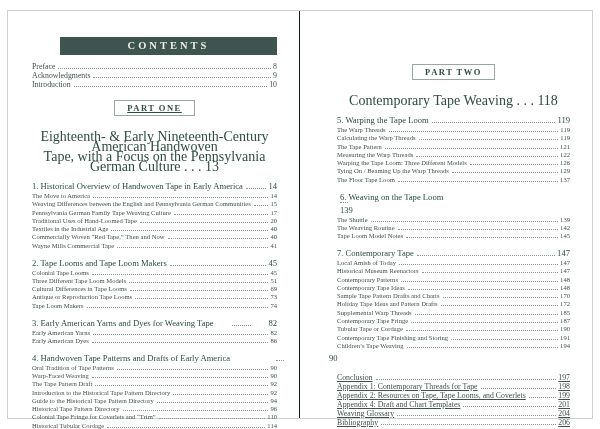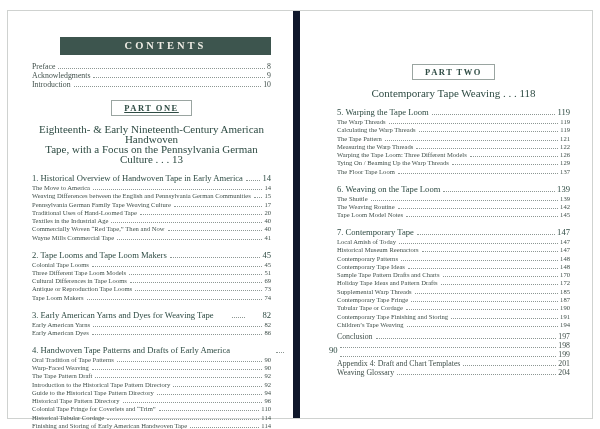--- a/index.html
+++ b/index.html
@@ -1,39 +1,39 @@
 <!DOCTYPE html>
 <html><head>
 <meta charset="utf-8">
 <style>
   html,body{margin:0;padding:0;background:#fff;}
   body{width:600px;height:429px;overflow:hidden;font-family:"Liberation Serif","DejaVu Serif",serif;}
   .spread{position:absolute;left:7px;top:10px;width:584px;height:407px;border:1px solid #cfd2d0;background:#fff;display:flex;}
   .page{width:50%;box-sizing:border-box;}
-  .page.left{border-right:7px solid #0f172a;padding:26px 22px 0 24px;}
+  .page.left{border-right:1px solid #0f172a;padding:26px 22px 0 24px;}
   .page.right{padding:42px 22px 0 37px;}
 
   .banner{height:18px;line-height:18px;text-align:center;font-size:10.5px;font-weight:bold;
           letter-spacing:3px;margin-left:28px;margin-bottom:7px;}
   .fm-list{margin-bottom:4px;}
 
   .part-block{text-align:center;margin:8px 0 9px 0;}
   .part-box{display:inline-block;border:1px solid #9aa5a1;padding:2px 12px;font-size:8.5px;
-            letter-spacing:1.5px;font-weight:bold;margin-bottom:8px;}
-  .part-sub{font-size:11px;line-height:10px;}
+            letter-spacing:1.5px;font-weight:bold;margin-bottom:16px;}
+  .part-sub{font-size:14px;line-height:10px;}
 
   .toc-row{display:flex;align-items:baseline;}
   .toc-row .lbl{white-space:nowrap;}
   .toc-row .dots{flex:1;border-bottom:1px dotted #8d9793;margin:0 2px 2px 3px;min-width:8px;}
   .toc-row .pg{white-space:nowrap;}
 
   .toc-row.entry{font-size:6.6px;line-height:8.3px;}
   .toc-row.big{font-size:7.8px;line-height:9px;}
   .toc-row.heading{font-size:8.6px;line-height:10px;margin-top:7.5px;margin-bottom:1px;}
-  .back-list{margin-top:4px;}
+  .back-list{margin-top:24px;text-decoration:underline;}
   .back-list .toc-row{line-height:8.9px;}
 </style>
 </head>
 <body style="color: rgb(65, 80, 75);">
 
 <div class="spread">
 
   <div class="page left">
     <div class="banner" style="background: rgb(61, 85, 78); color: rgb(239, 237, 229);">
       <span>CONTENTS</span>
@@ -257,21 +257,21 @@
             <span class="dots"></span>
             <span class="pg">129</span>
           </div>
           <div class="toc-row entry">
             <span class="lbl">The Floor Tape Loom</span>
             <span class="dots"></span>
             <span class="pg">137</span>
           </div>
         </div>
         <div>
-          <div class="toc-row heading" style="color: rgb(47, 76, 68);">
+          <div class="toc-row heading" style="color: rgb(47, 76, 68); flex-direction: column;">
             <span class="lbl">6. Weaving on the Tape Loom</span>
             <span class="dots"></span>
             <span class="pg">139</span>
           </div>
           <div class="toc-row entry">
             <span class="lbl">The Shuttle</span>
             <span class="dots"></span>
             <span class="pg">139</span>
           </div>
           <div class="toc-row entry">
@@ -349,33 +349,40 @@
         </div>
       </div>
 
     <div class="back-list">
         <div class="toc-row big">
           <span class="lbl">Conclusion</span>
           <span class="dots"></span>
           <span class="pg">197</span>
         </div>
         <div class="toc-row big">
+          <span class="lbl">Appendix 1: Contemporary Threads for Tape</span>
           <span class="dots"></span>
           <span class="pg">198</span>
         </div>
         <div class="toc-row big">
+          <span class="lbl">Appendix 2: Resources on Tape, Tape Looms, and Coverlets</span>
           <span class="dots"></span>
           <span class="pg">199</span>
         </div>
         <div class="toc-row big">
           <span class="lbl">Appendix 4: Draft and Chart Templates</span>
           <span class="dots"></span>
           <span class="pg">201</span>
         </div>
         <div class="toc-row big">
           <span class="lbl">Weaving Glossary</span>
           <span class="dots"></span>
           <span class="pg">204</span>
         </div>
+        <div class="toc-row big">
+          <span class="lbl">Bibliography</span>
+          <span class="dots"></span>
+          <span class="pg">206</span>
+        </div>
       </div>
   </div>
 
 </div>
 
 </body></html>

